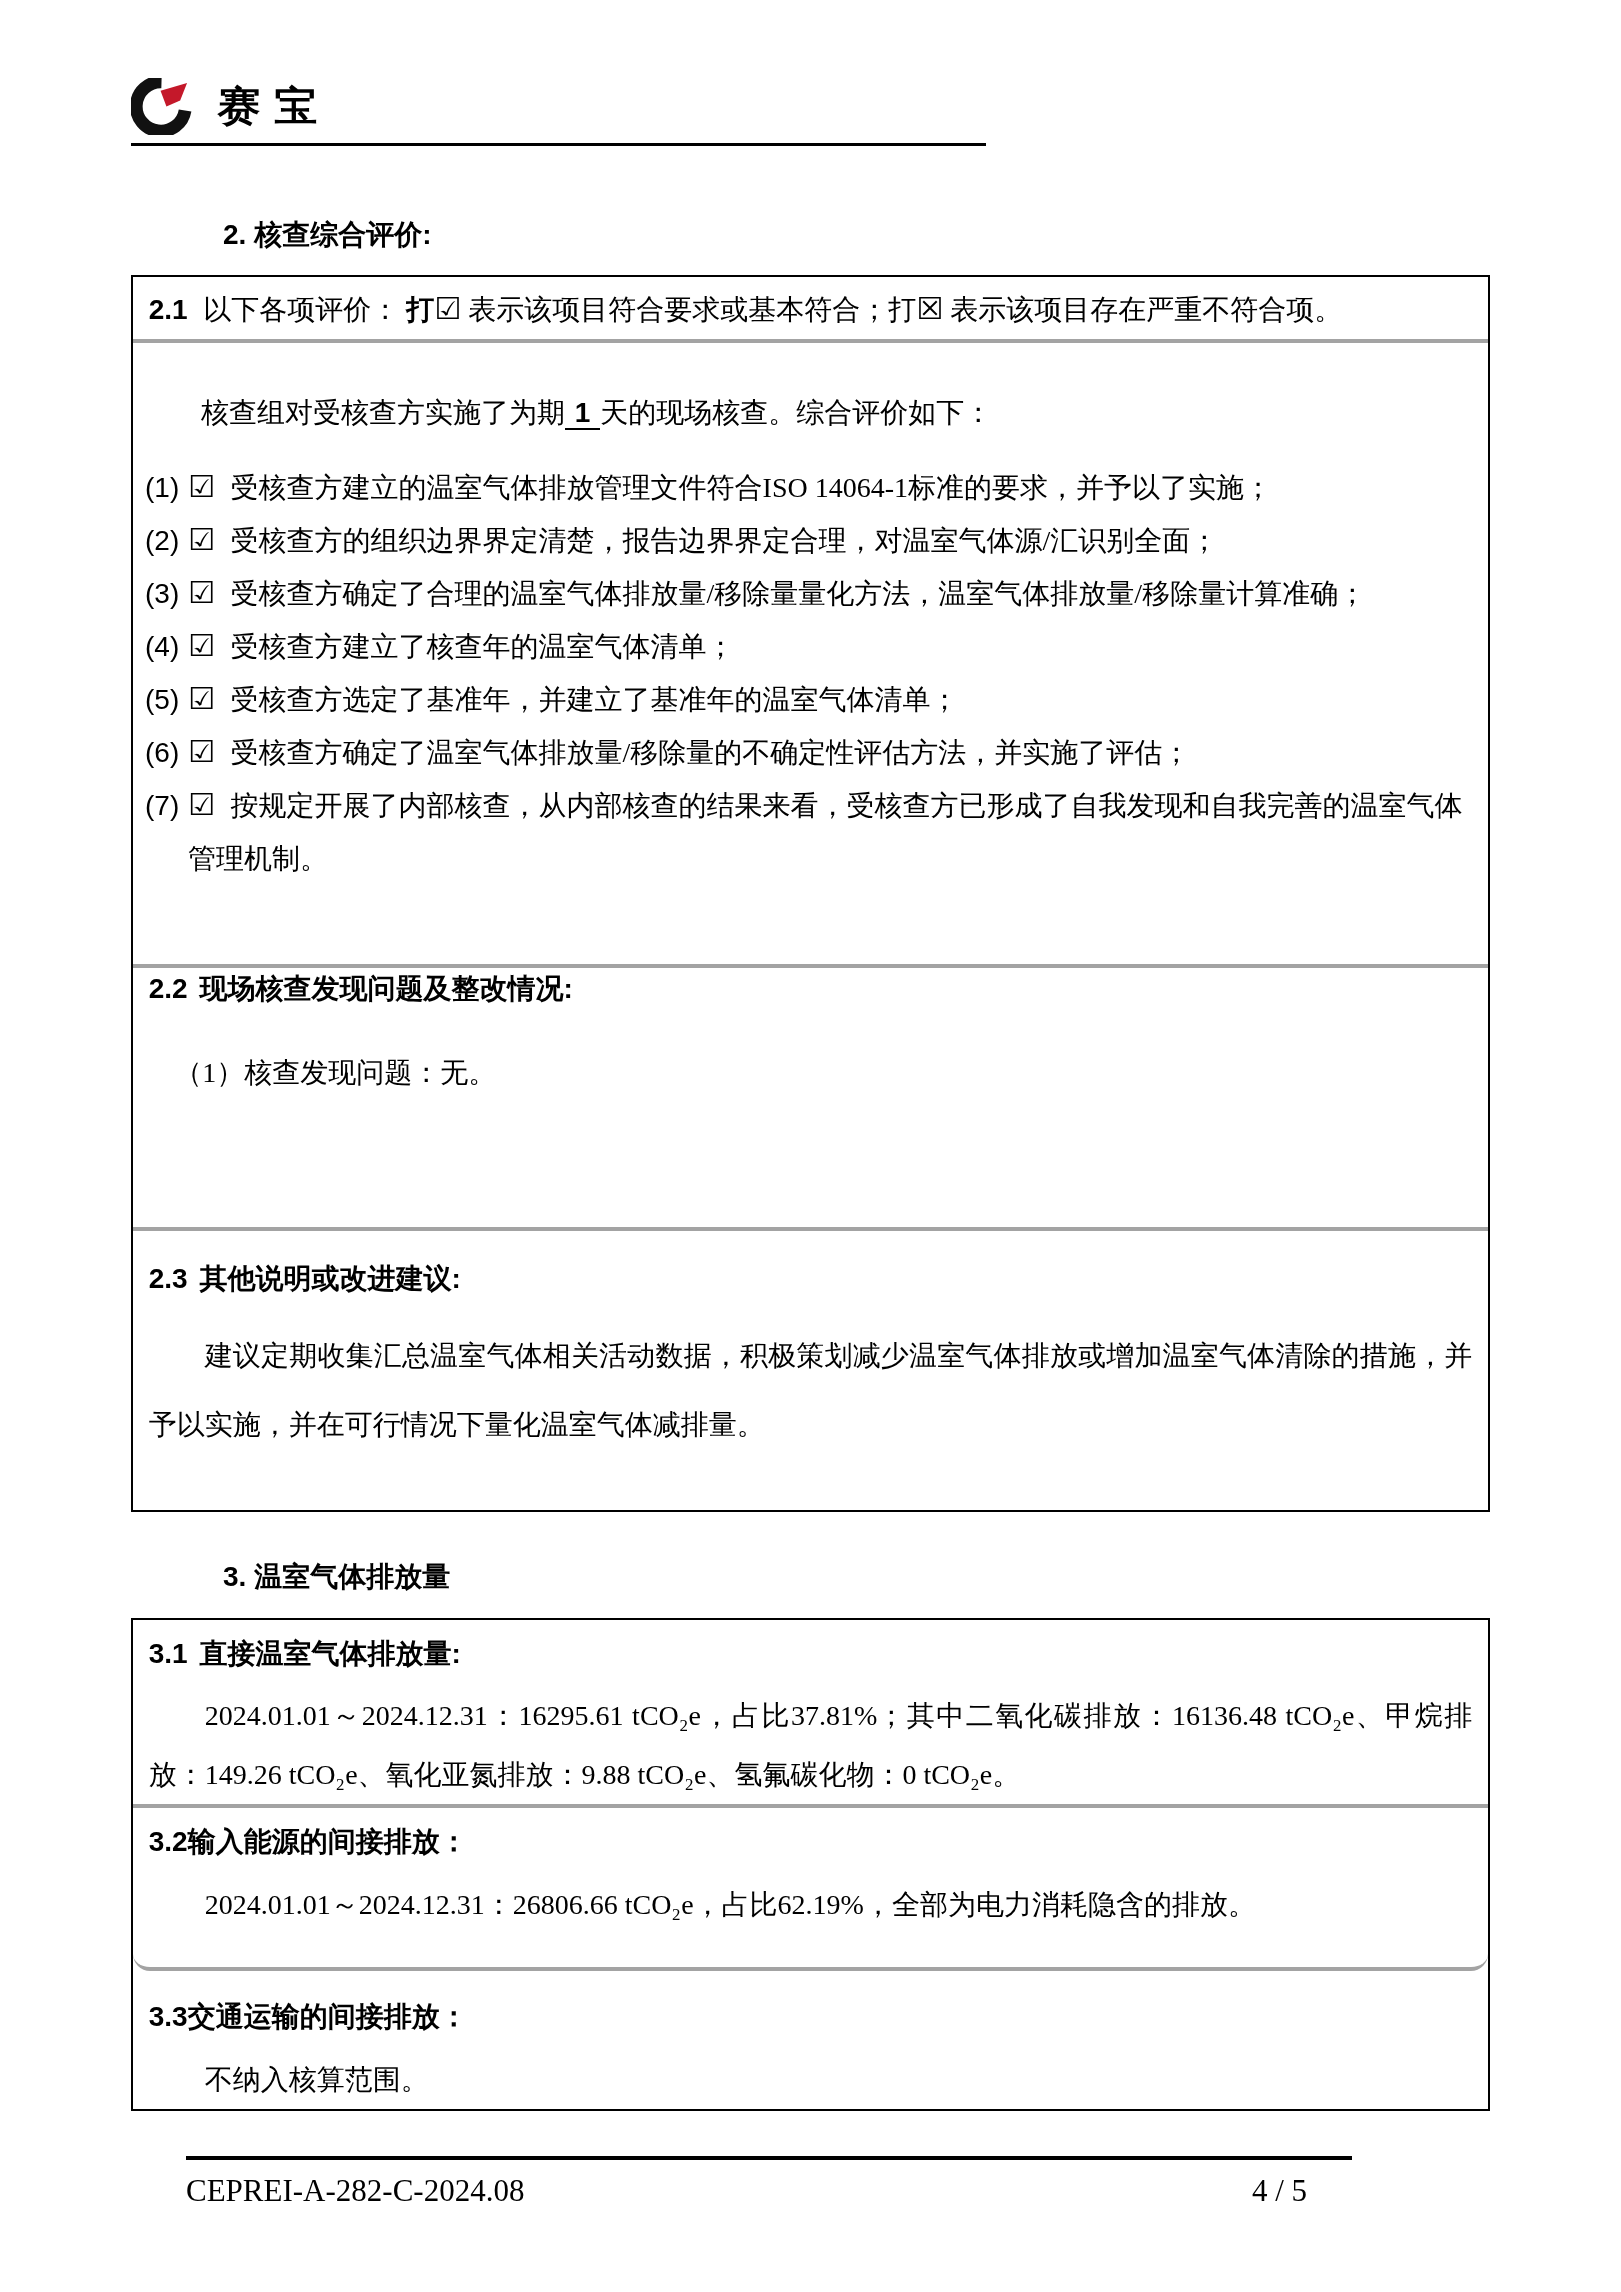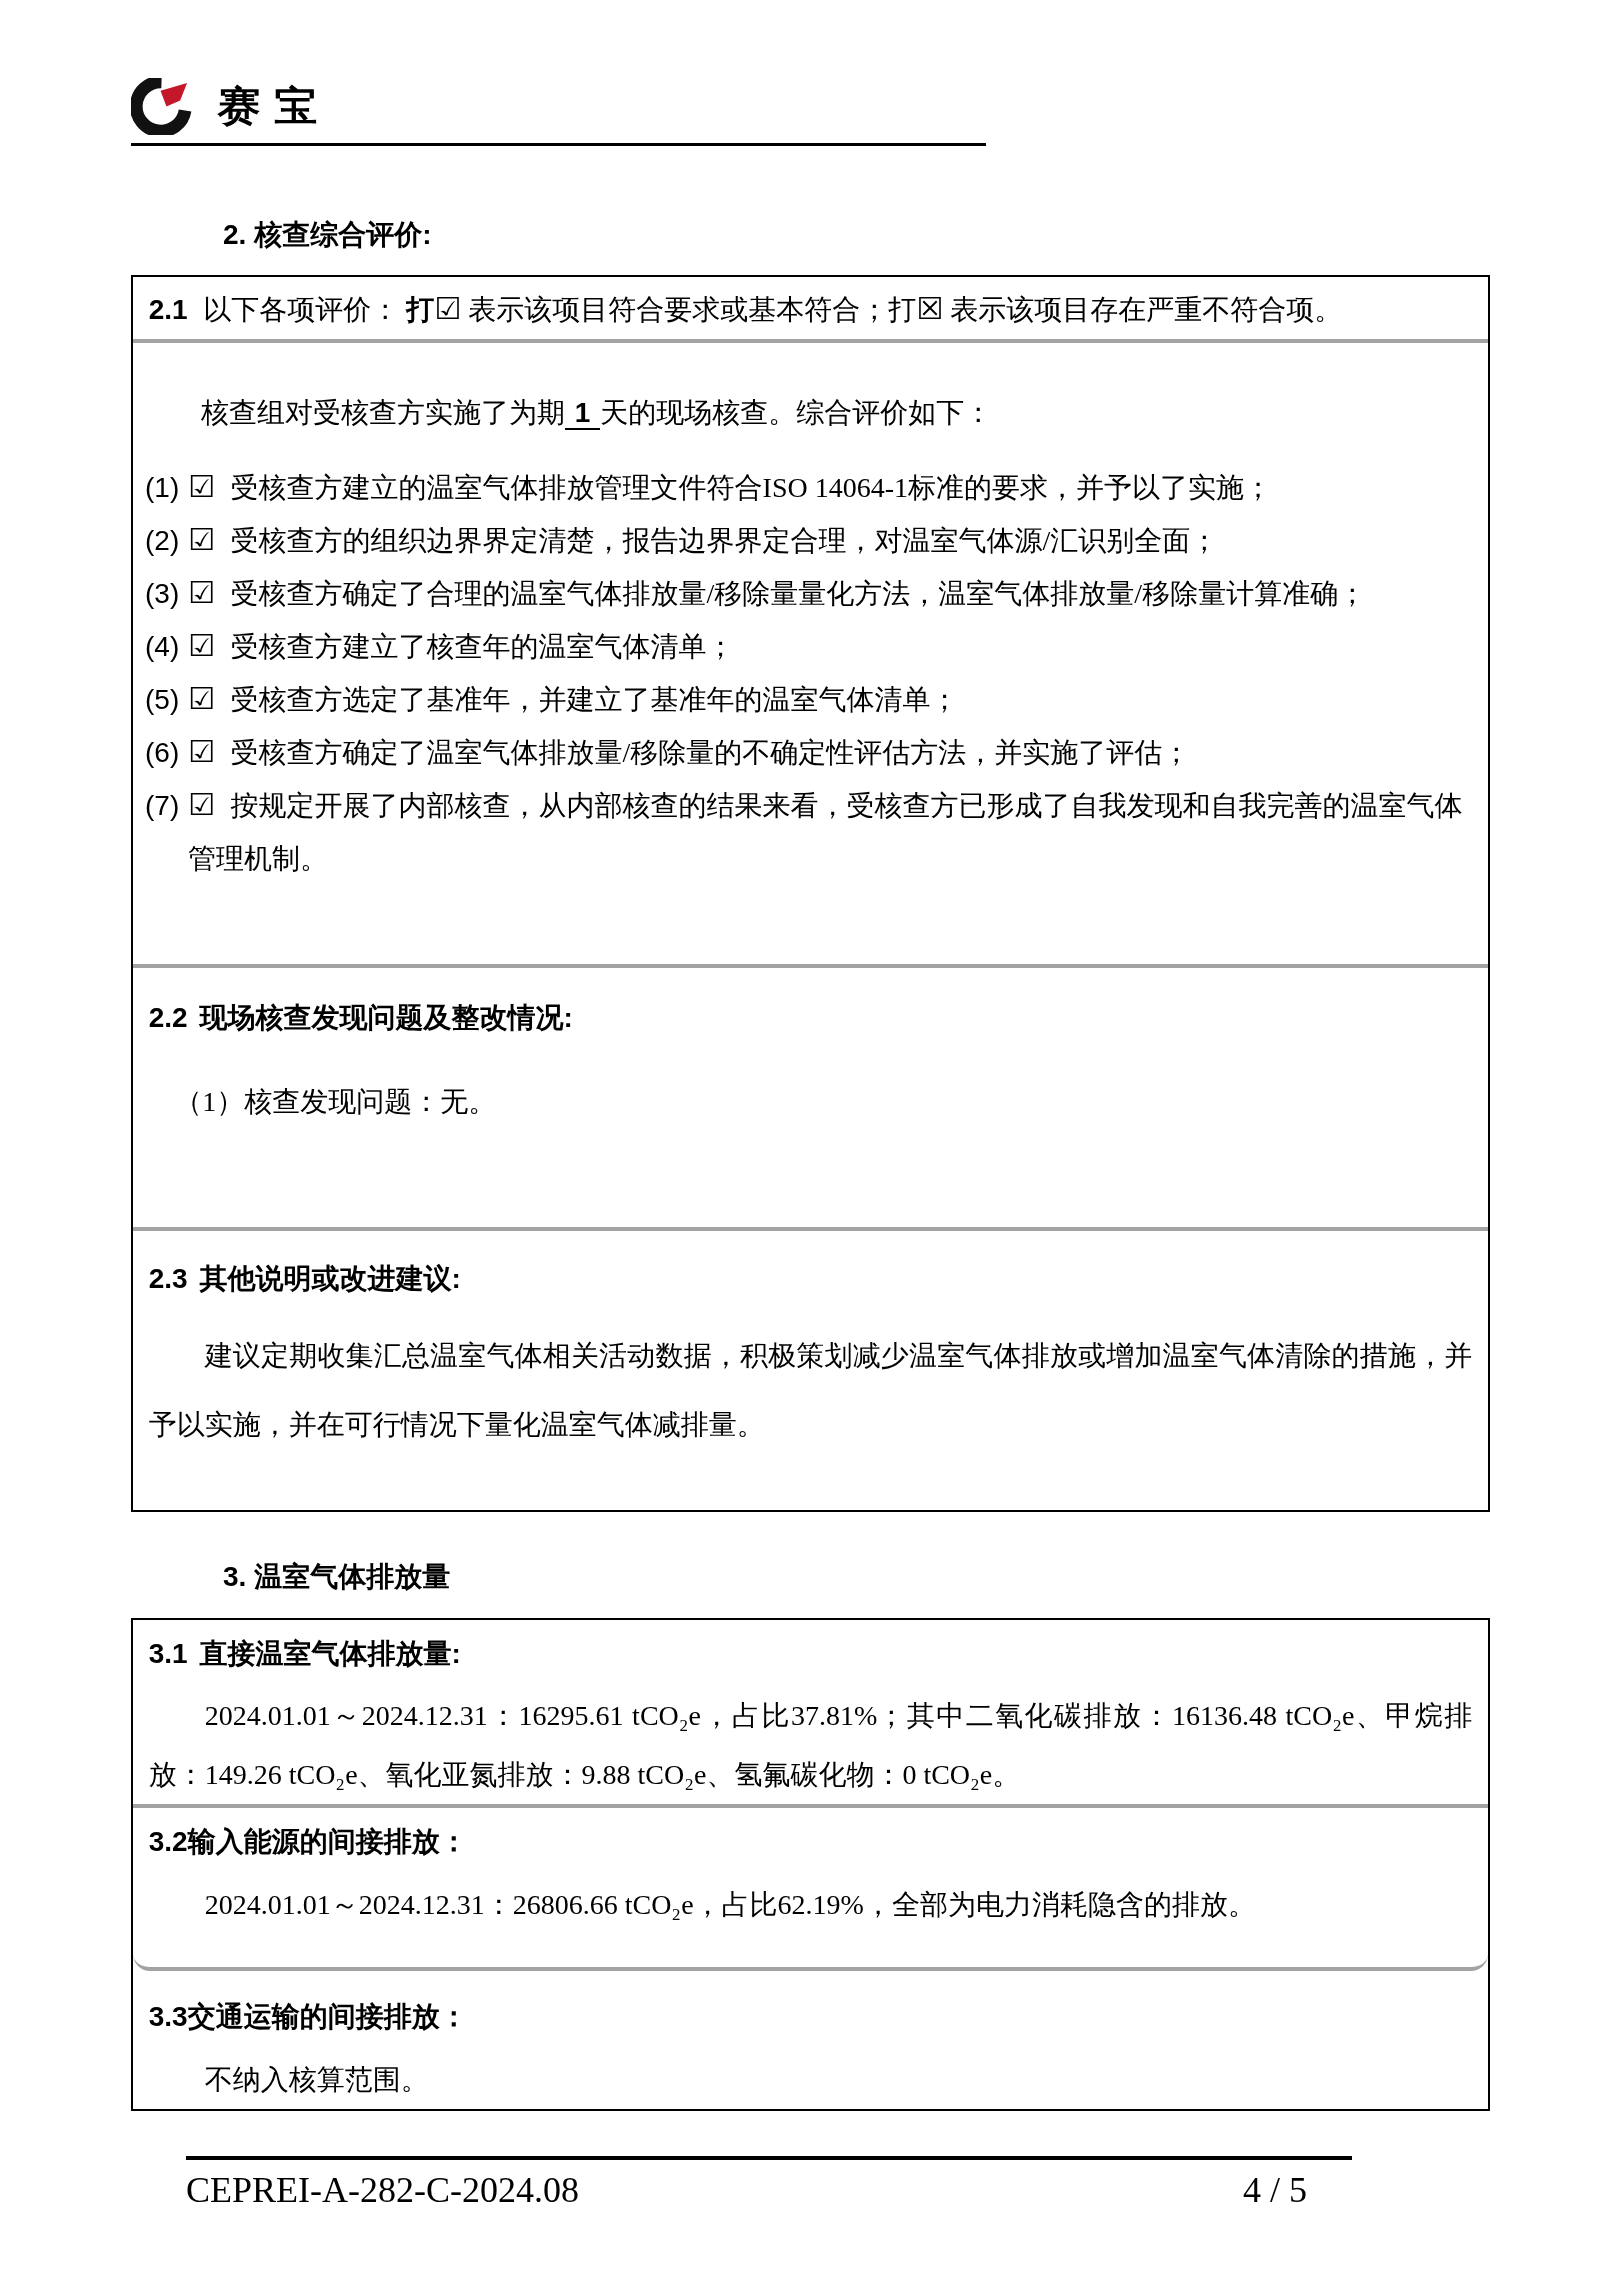--- a/index.html
+++ b/index.html
@@ -35,21 +35,21 @@
   
   .box{
     margin:21.6px 131px 0 131px;
     border:2.9px solid #000;
     box-sizing:border-box;
   }
   .box-row{border-bottom:4px solid #a3a3a3;box-sizing:border-box;padding:0 15.7px;}
   .box-row:last-child{border-bottom:none;margin-top:12px;}
   .row-21{min-height:66px;padding-top:14.7px;}
   .row-checklist{min-height:625px;padding-top:43px;padding-left:12px;padding-right:19.6px;}
-  .row-22{min-height:263px;padding-top:30px;}
+  .row-22{min-height:263px;padding-top:1px;}
   .row-23{min-height:267px;padding-top:15.7px;}
   .row-31{min-height:180px;padding-top:13.7px;}
   .row-32{min-height:163px;padding-top:13.7px;border-radius:17px;}
   .row-33{min-height:118px;padding-top:13.7px;}
   .num-bold{
     font-family:"Liberation Sans","DejaVu Sans",sans-serif;
     font-weight:bold;
   }
   .row-title{
     font-family:"Liberation Sans","DejaVu Sans",sans-serif;
@@ -86,21 +86,21 @@
     line-height:69px;text-indent:2em;text-align:justify;
     margin:23.5px 0 0 0;
   }
   .para-3{line-height:59px;text-indent:2em;text-align:justify;margin:13.7px 0 0 0;}
   .para-plain{line-height:59px;margin:13.7px 0 0 0;text-indent:2em;}
   
   .footer{position:absolute;left:186px;top:2156px;width:1166px;}
   .footer-rule{width:100%;height:3.9px;background:#000;}
   .footer-line{
     display:flex;justify-content:space-between;
-    margin-top:11.8px;font-size:36px;line-height:37px;
+    margin-top:11.8px;font-size:31px;line-height:37px;
     padding-right:45px;box-sizing:border-box;
   }
 </style>
 </head>
 <body>
 
 <div class="page">
 
   <div class="logo-row">
     <svg class="logo-mark" viewBox="0 0 62 58">

